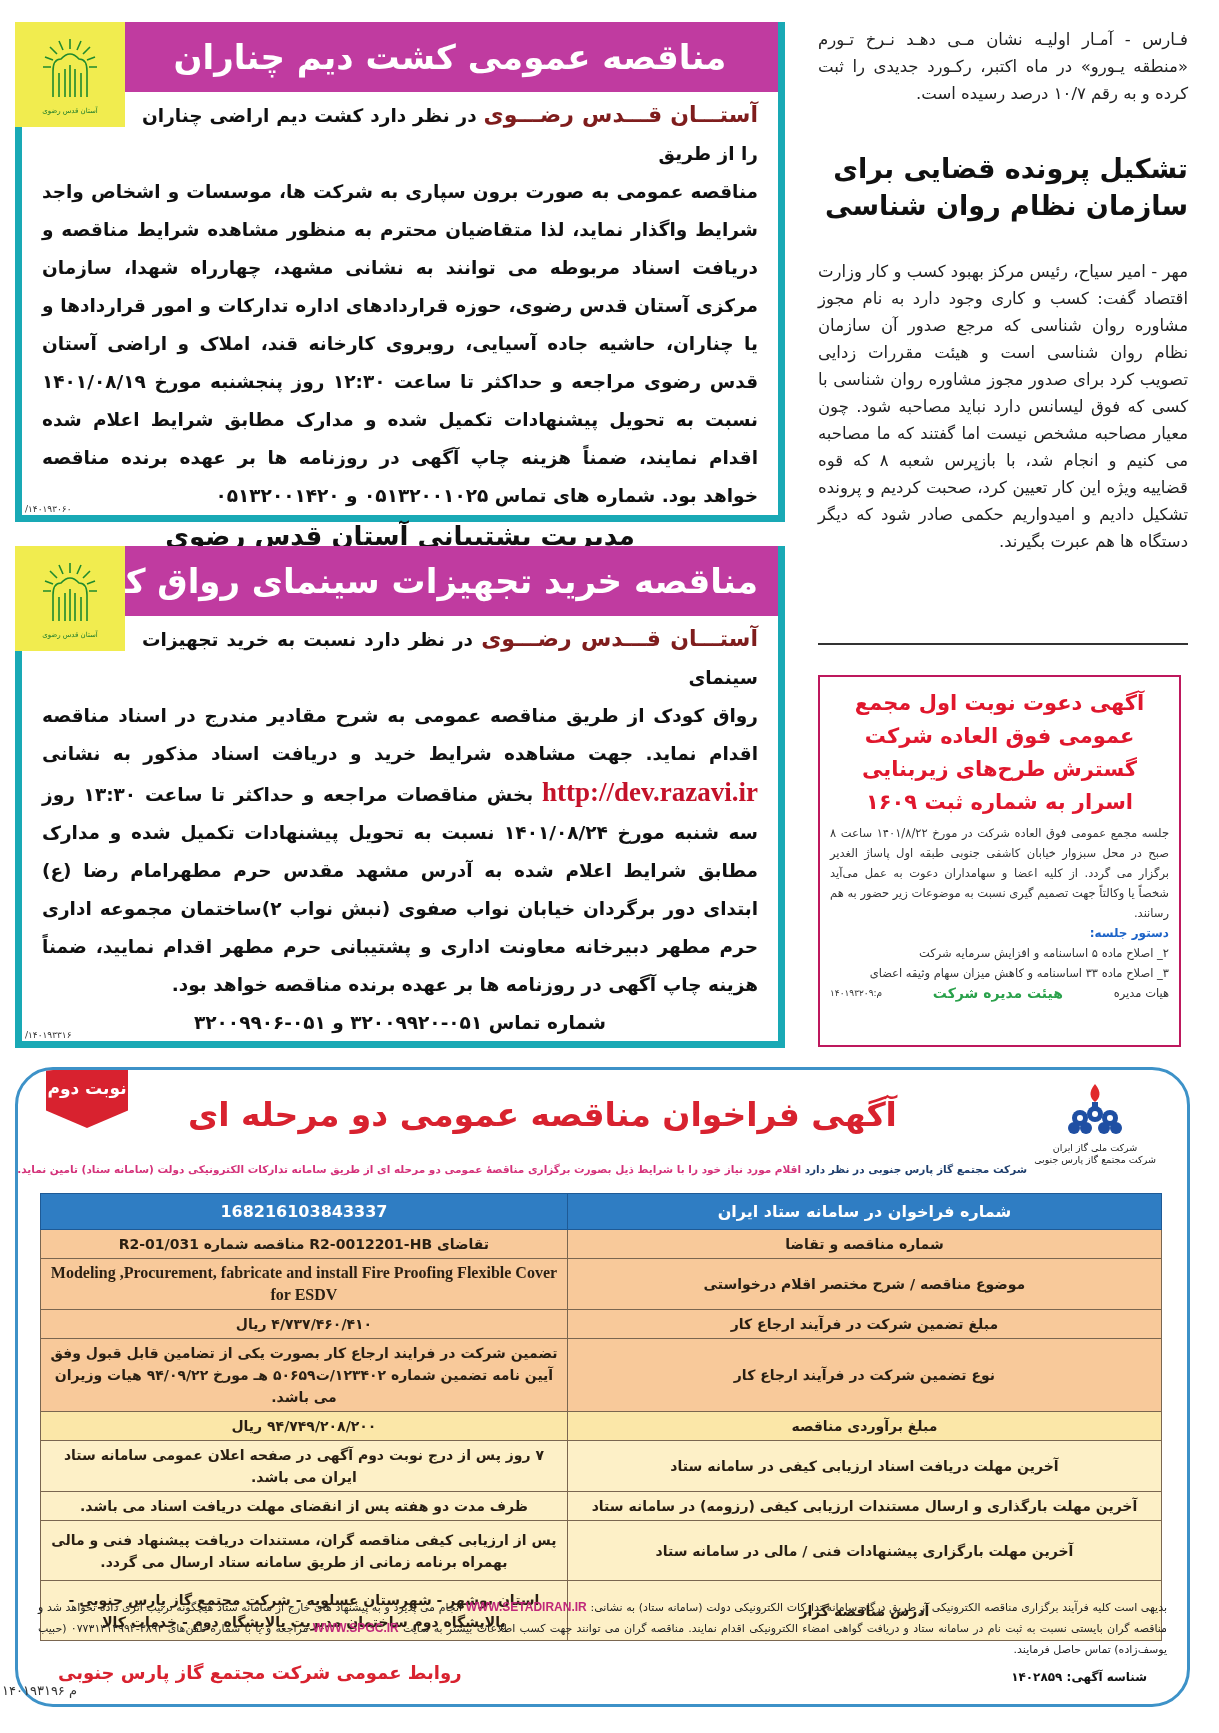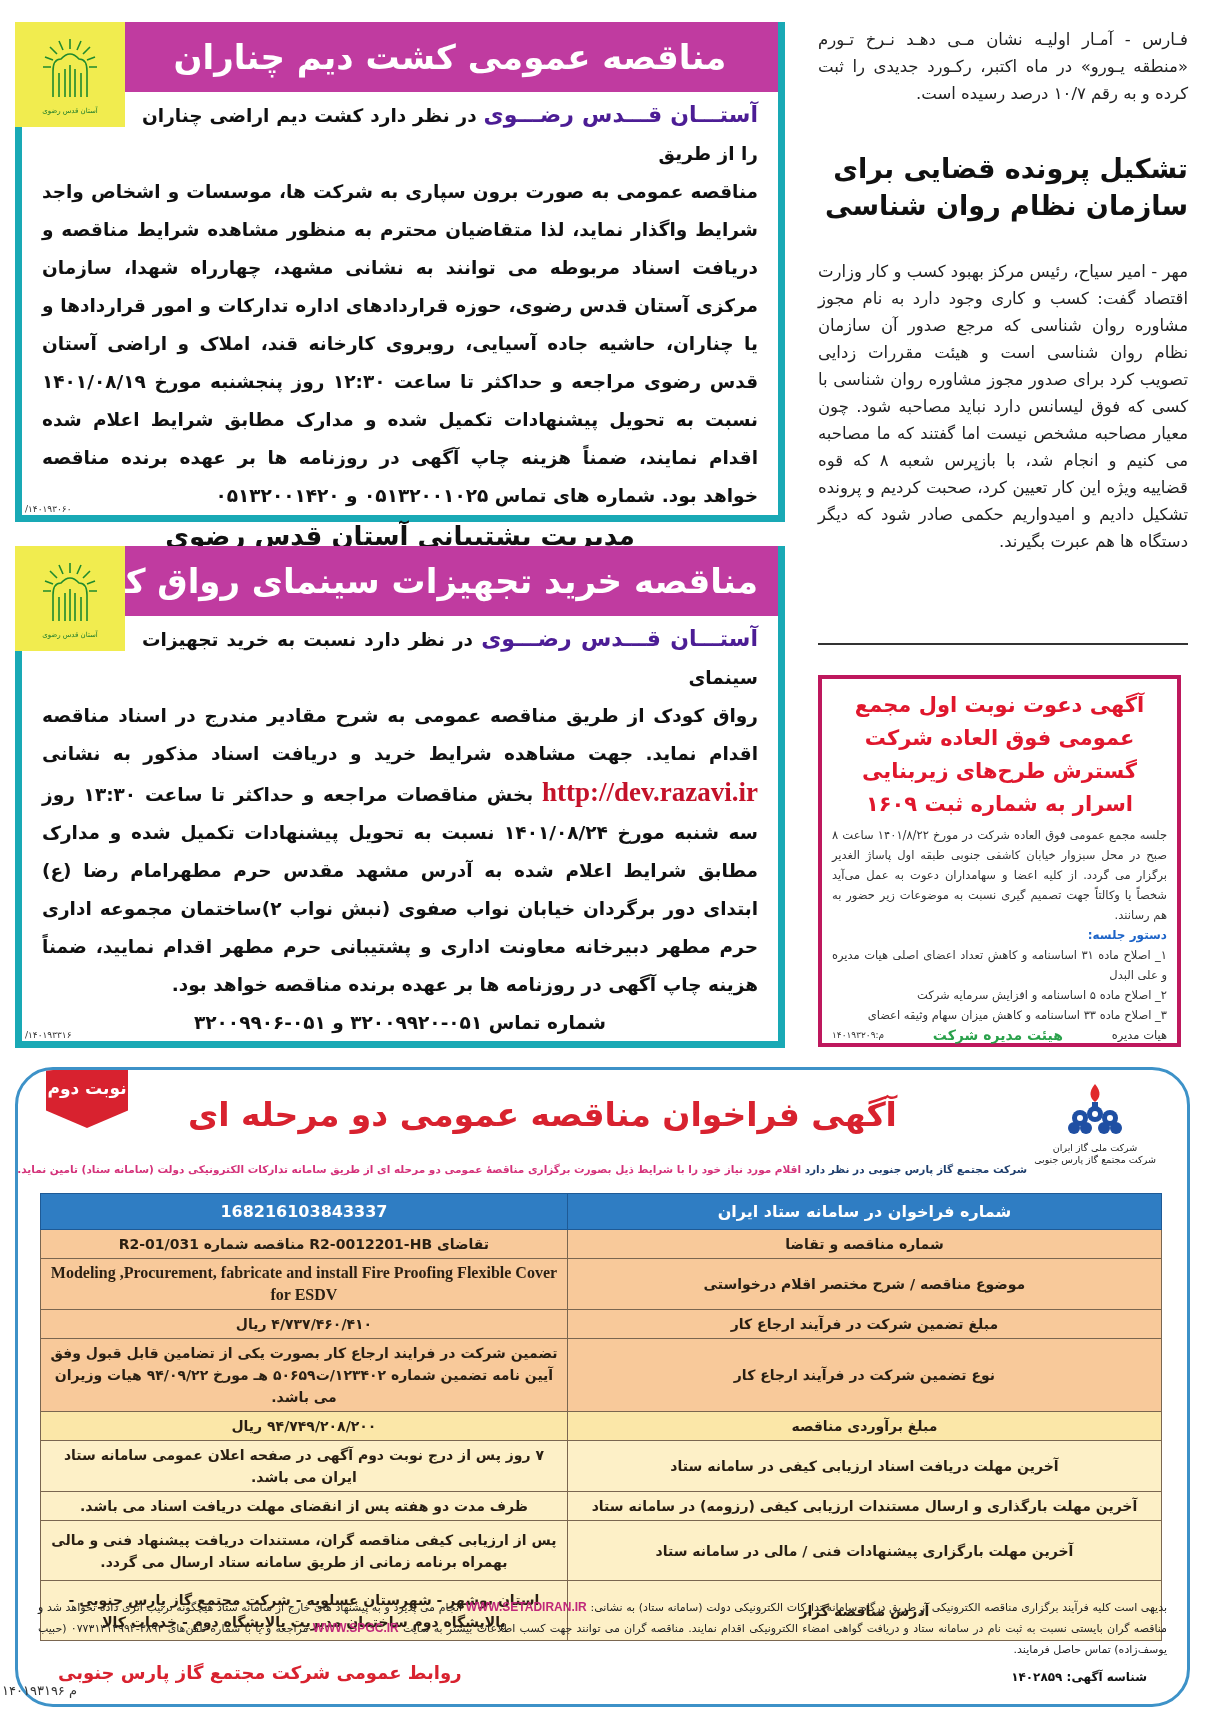--- a/index.html
+++ b/index.html
@@ -8,34 +8,34 @@
 
   
   .aq-ad { position: absolute; left: 15px; width: 770px; border: 7px solid #19a9b5; border-top: none; background: #fff; }
   .aq-ad .aq-header { position: relative; height: 70px; background: #c03ba0; margin-left: 100px; }
   .aq-ad .aq-title { position: absolute; right: 20px; left: 20px; top: 6px; text-align: center; font-weight: bold; color: #fff; font-size: 34px; direction: rtl; line-height: 58px; white-space: nowrap; }
   .aq-logo { position: absolute; left: -7px; top: 0; width: 110px; height: 105px; background: #f1ec4f; display: flex; flex-direction: column; align-items: center; justify-content: center; z-index: 2; }
   .aq-logo svg { width: 62px; height: 70px; }
   .aq-logo .logo-cap { font-size: 7px; color: #1a7a2a; margin-top: 2px; direction: rtl; }
   .aq-body { direction: rtl; text-align: justify; padding: 4px 20px 6px 20px; font-weight: bold; font-size: 18.5px; line-height: 38px; }
   .aq-body .lead-line { padding-left: 100px; }
-  .aq-body .brand { color: #4c1d95; font-size: 22px; letter-spacing: 1px; }
+  .aq-body .brand { color: #7f1d1d; font-size: 22px; letter-spacing: 1px; }
   .aq-body .url { color: #c4122a; font-family: "Liberation Serif", serif; font-size: 27px; font-weight: bold; }
   .aq-sign { text-align: center; font-size: 26px; font-weight: 900; direction: rtl; line-height: 42px; }
   .aq-code { position: absolute; left: 3px; font-size: 9px; color: #333; direction: ltr; }
 
   
   .news { position: absolute; left: 818px; width: 370px; direction: rtl; text-align: justify; }
   .news p { font-size: 16.5px; line-height: 27px; color: #222; }
   .news .src { font-weight: normal; }
   .news h2 { font-size: 27px; line-height: 37px; font-weight: bold; color: #111; text-align: right; }
   .news-rule { position: absolute; left: 818px; width: 370px; height: 2px; background: #333; }
 
   
-  .invite { position: absolute; left: 818px; top: 675px; width: 363px; height: 372px; border: 4px solid #be185d; direction: rtl; padding: 10px 10px 0 10px; }
+  .invite { position: absolute; left: 818px; top: 675px; width: 363px; height: 372px; border: 2px solid #be185d; direction: rtl; padding: 10px 10px 0 10px; }
   .invite .inv-title { color: #e0172d; font-weight: 900; font-size: 21px; line-height: 33px; text-align: center; }
   .invite .inv-body { font-size: 11.5px; line-height: 20px; color: #333; text-align: justify; margin-top: 4px; }
   .invite .agenda-title { color: #1d64c8; font-weight: bold; font-size: 12px; }
   .invite .inv-foot { display: flex; justify-content: space-between; align-items: center; font-size: 11.5px; line-height: 20px; color:#333; }
   .invite .board { color: #2aa14b; font-weight: 900; font-size: 14px; }
   .invite .inv-code { font-size: 9px; direction: ltr; }
 
   
   .spgc { position: absolute; left: 15px; top: 1067px; width: 1175px; height: 640px; border: 3px solid #3d92c8; border-radius: 38px 38px 38px 38px; background: #fff; overflow: hidden; }
   .spgc .badge { position: absolute; left: 28px; top: 0; width: 82px; height: 58px; background: #d8222f; color: #fff; font-weight: 900; font-size: 17px; text-align: center; line-height: 36px; direction: rtl; clip-path: polygon(0 0, 100% 0, 100% 70%, 50% 100%, 0 70%); }
@@ -123,21 +123,20 @@
   <p style="margin-top:34px;"><span class="src">مهر</span><span> - امیر سیاح، رئیس مرکز بهبود کسب و کار وزارت اقتصاد گفت: کسب و کاری وجود دارد به نام مجوز مشاوره روان شناسی که مرجع صدور آن سازمان نظام روان شناسی است و هیئت مقررات زدایی تصویب کرد برای صدور مجوز مشاوره روان شناسی با کسی که فوق لیسانس دارد نباید مصاحبه شود. چون معیار مصاحبه مشخص نیست اما گفتند که ما مصاحبه می کنیم و انجام شد، با بازپرس شعبه ۸ که قوه قضاییه ویژه این کار تعیین کرد، صحبت کردیم و پرونده تشکیل دادیم و امیدواریم حکمی صادر شود که دیگر دستگاه ها هم عبرت بگیرند.</span></p>
 </div>
 
 <div class="news-rule" style="top:643px;"></div>
 
 <div class="invite">
   <div class="inv-title">آگهی دعوت نوبت اول مجمع عمومی فوق العاده شرکت گسترش طرح‌های زیربنایی اسرار به شماره ثبت ۱۶۰۹</div>
   <div class="inv-body">
     <div>جلسه مجمع عمومی فوق العاده شرکت در مورخ ۱۴۰۱/۸/۲۲ ساعت ۸ صبح در محل سبزوار خیابان کاشفی جنوبی طبقه اول پاساژ الغدیر برگزار می گردد. از کلیه اعضا و سهامداران دعوت به عمل می‌آید شخصاً یا وکالتاً جهت تصمیم گیری نسبت به موضوعات زیر حضور به هم رسانند.</div>
     <div class="agenda-title">دستور جلسه:</div>
-    <div>۱_ اصلاح ماده ۳۱ اساسنامه و کاهش تعداد اعضای اصلی هیات مدیره و علی البدل</div>
     <div>۲_ اصلاح ماده ۵ اساسنامه و افزایش سرمایه شرکت</div>
     <div>۳_ اصلاح ماده ۳۳ اساسنامه و کاهش میزان سهام وثیقه اعضای</div>
     <div class="inv-foot">
       <span>هیات مدیره</span>
       <span class="board">هیئت مدیره شرکت</span>
       <span class="inv-code">م:۱۴۰۱۹۳۲۰۹</span>
     </div>
   </div>
 </div>
 

